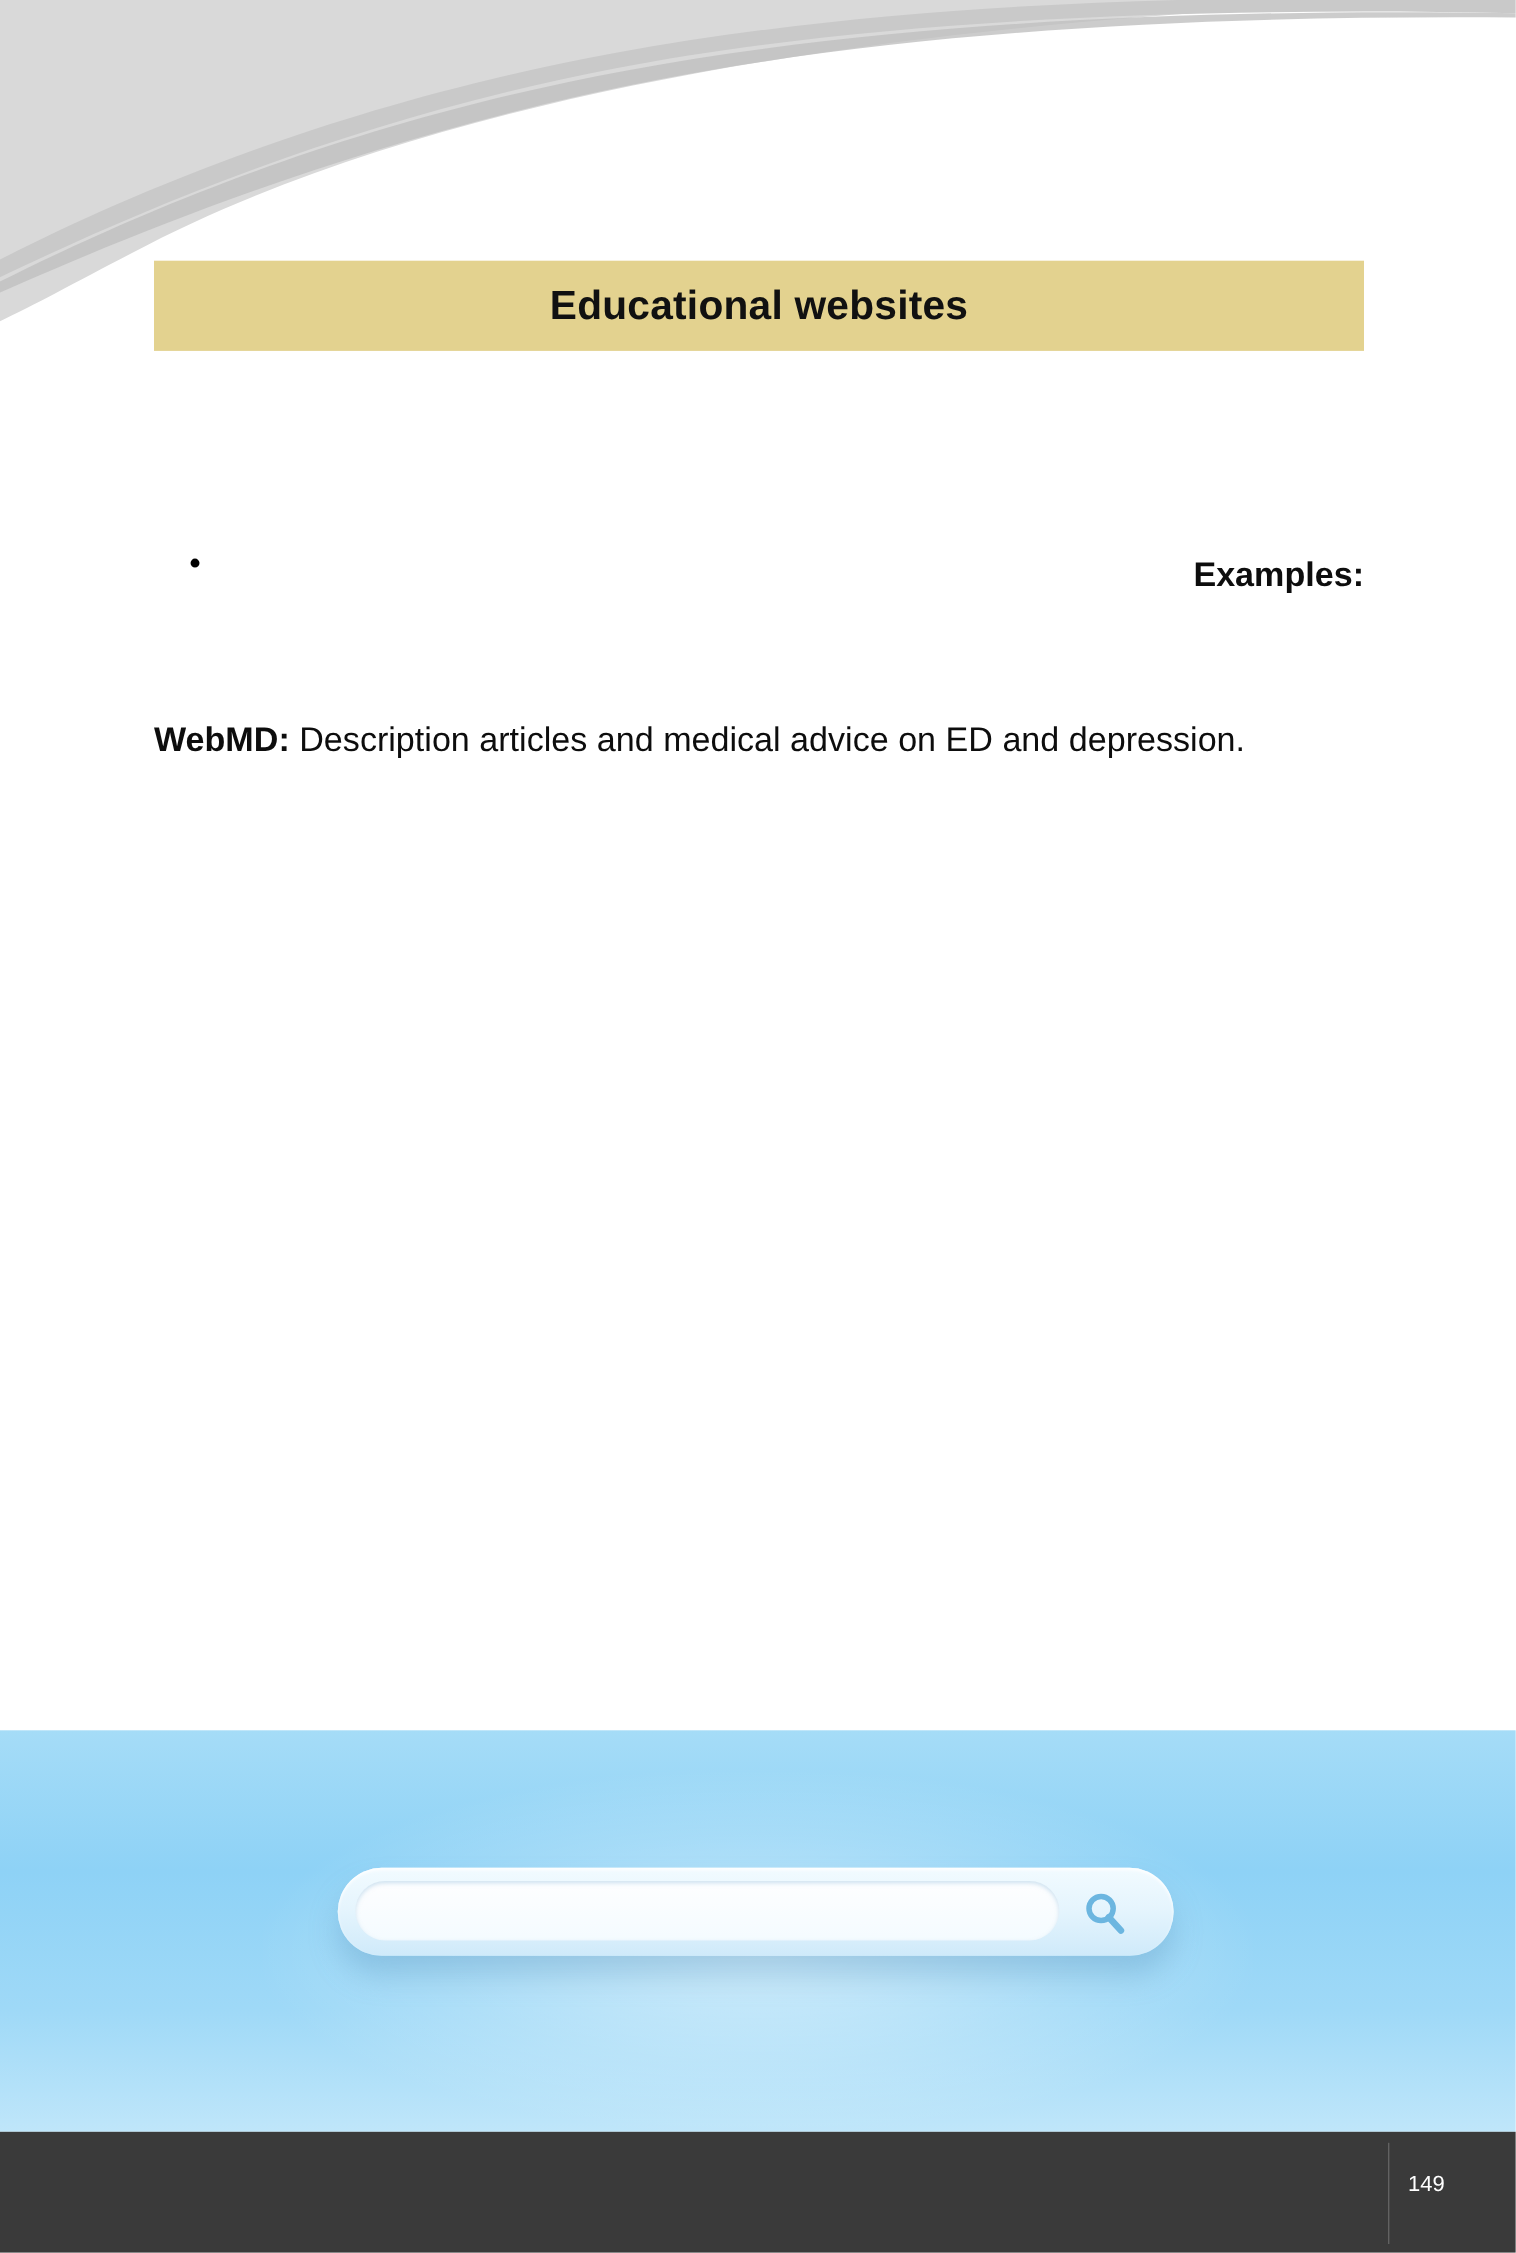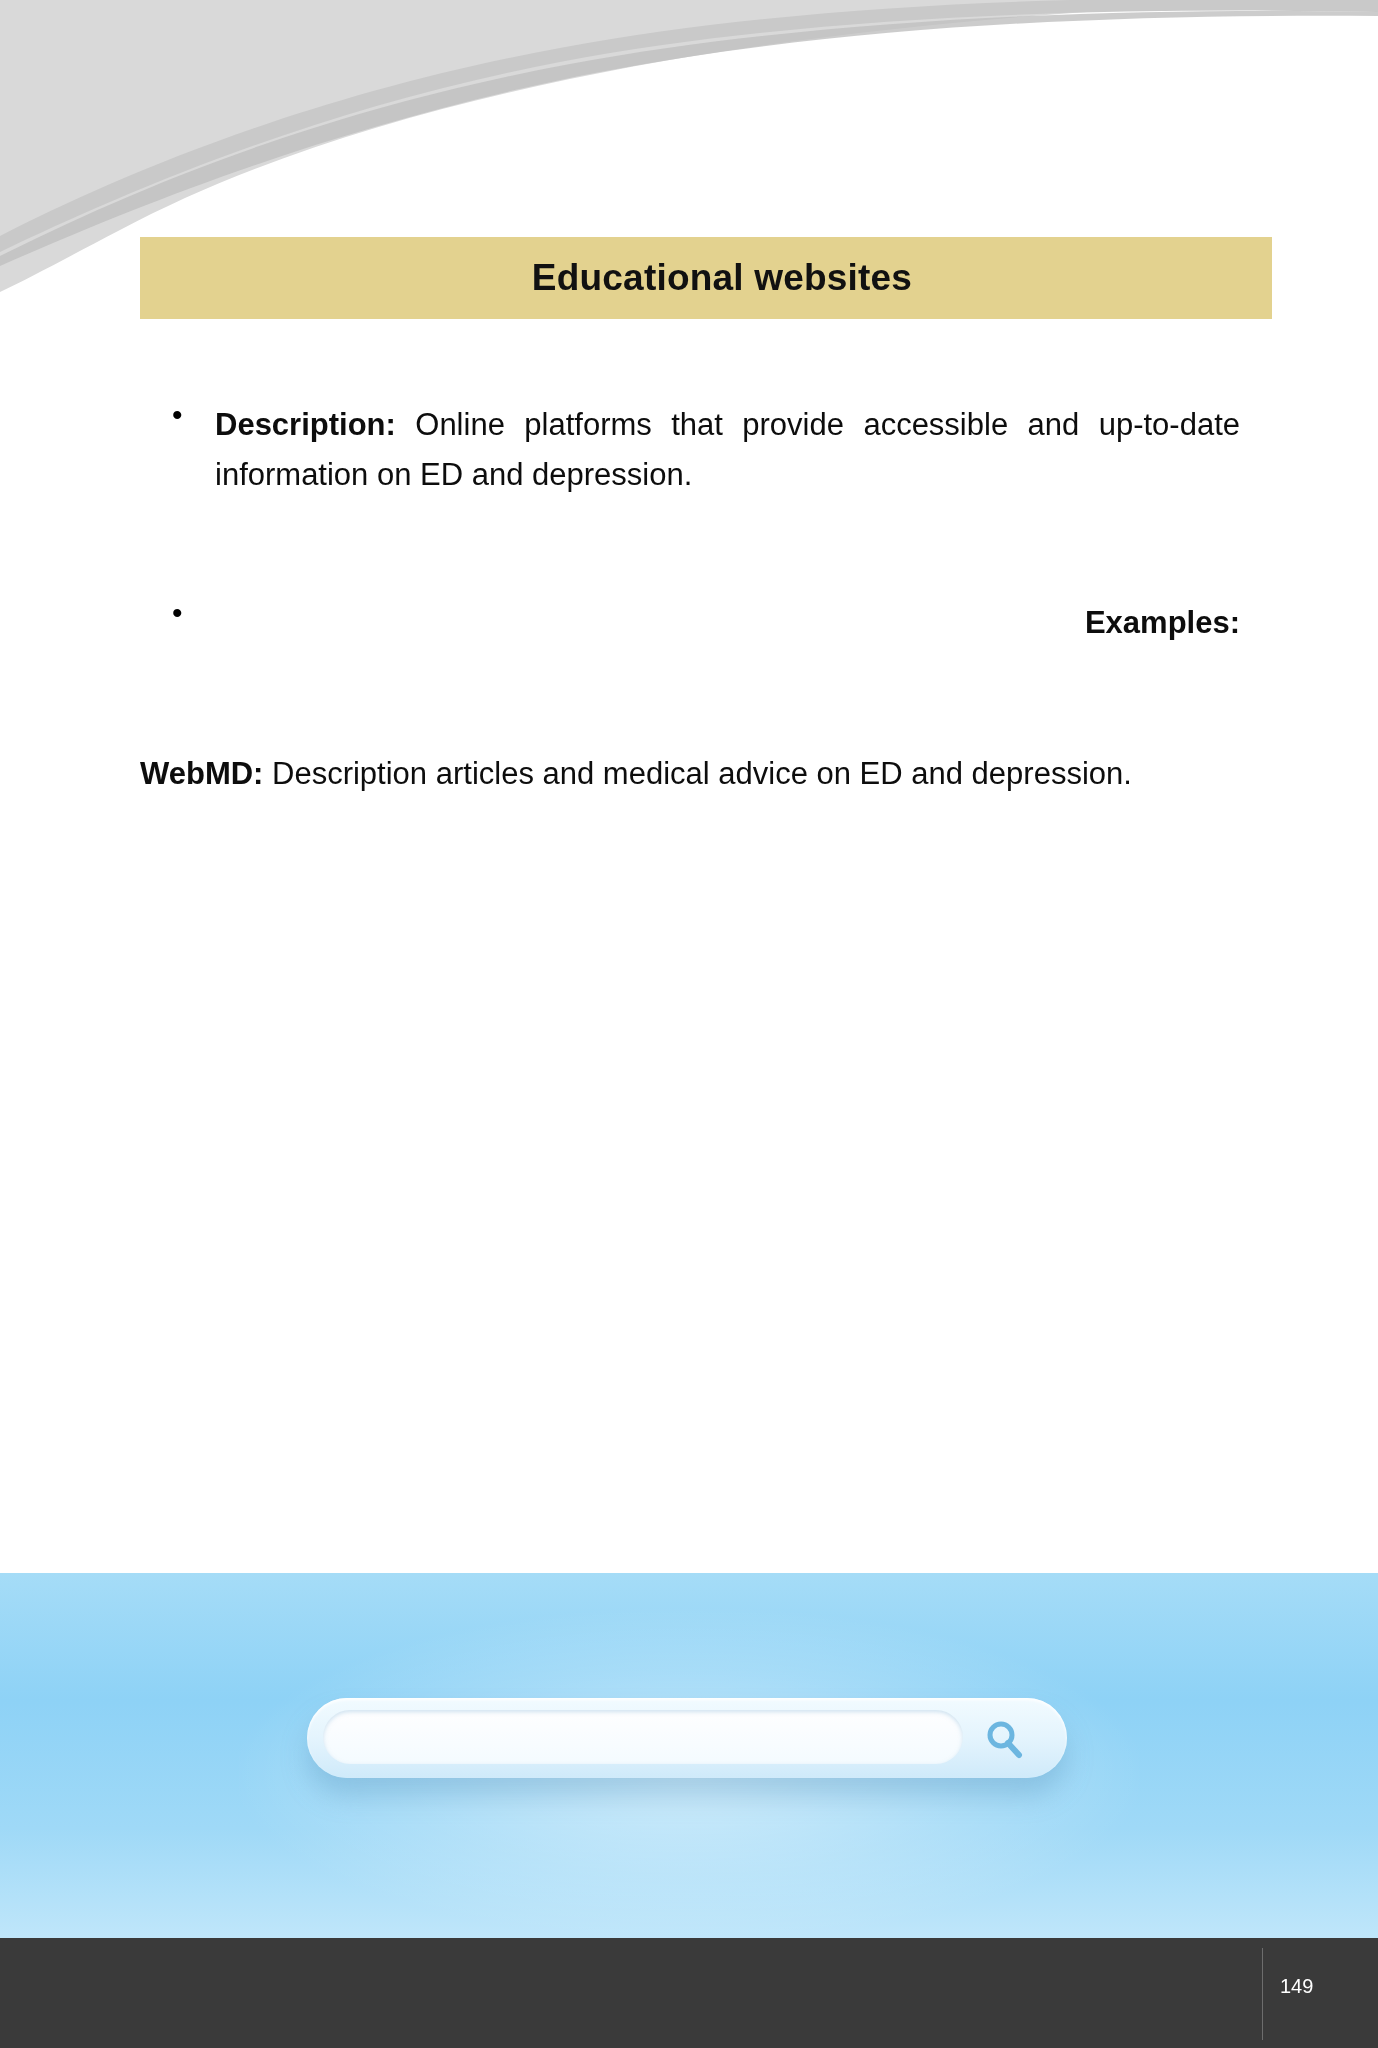--- a/index.html
+++ b/index.html
@@ -35,21 +35,20 @@
   .title-bar {
     position: absolute;
     left: 140px;
     top: 237px;
     width: 1100px;
     height: 82px;
     background: #e3d28f;
     display: flex;
     align-items: center;
     justify-content: center;
-    padding-left: 32px;
   }
   .title-text {
     font-size: 37px;
     font-weight: bold;
     color: #111111;
     letter-spacing: 0.2px;
   }
 
   
   .content {
@@ -191,23 +190,20 @@
     <path d="M0,256 C120,196 310,112 570,64 C830,16 1130,8 1378,12 L1378,16 C1110,14 840,26 600,72 C350,120 140,204 0,266 Z" fill="#bfbfbf" opacity="0.8"></path>
   </svg>
 
   <div class="title-bar">
     <span class="title-text">Educational websites</span>
   </div>
 
   <div class="content">
 
     <ul class="bullets">
-      <li class="bullet">
-        <p class="para"><span class="bold">Description:</span><span> Online platforms that provide accessible and up-to-date information on ED and depression.</span></p>
-      </li>
       <div class="gap-1"></div>
       <li class="bullet">
         <p class="para left"><span class="bold">Examples:</span><span></span></p>
       </li>
     </ul>
 
     <div class="gap-2"></div>
 
     <p class="block"><span class="bold">WebMD:</span><span> Description articles and medical advice on ED and depression.</span></p>
 

